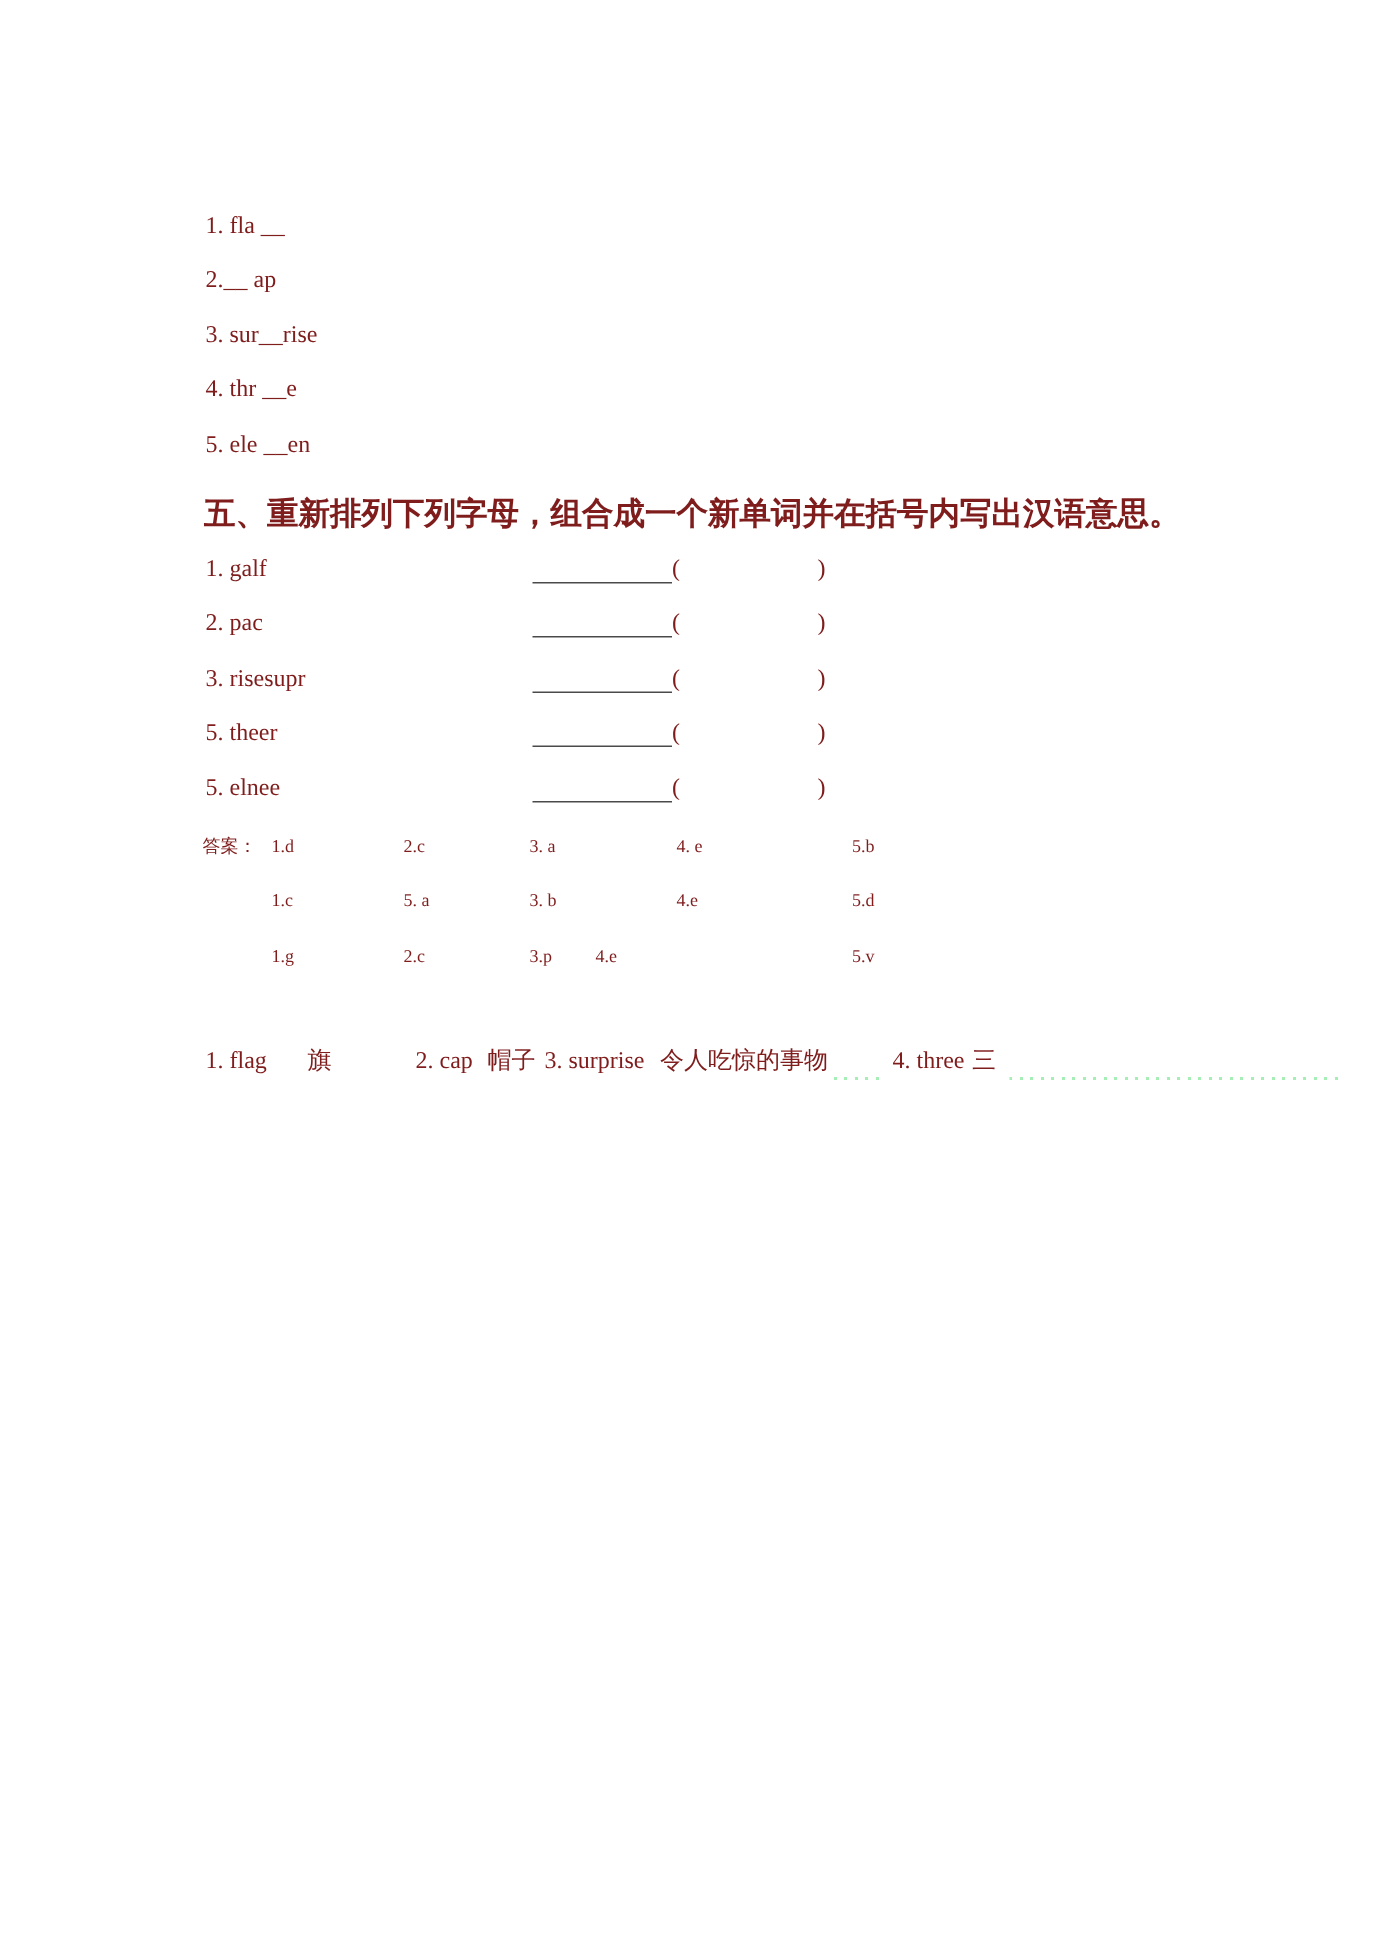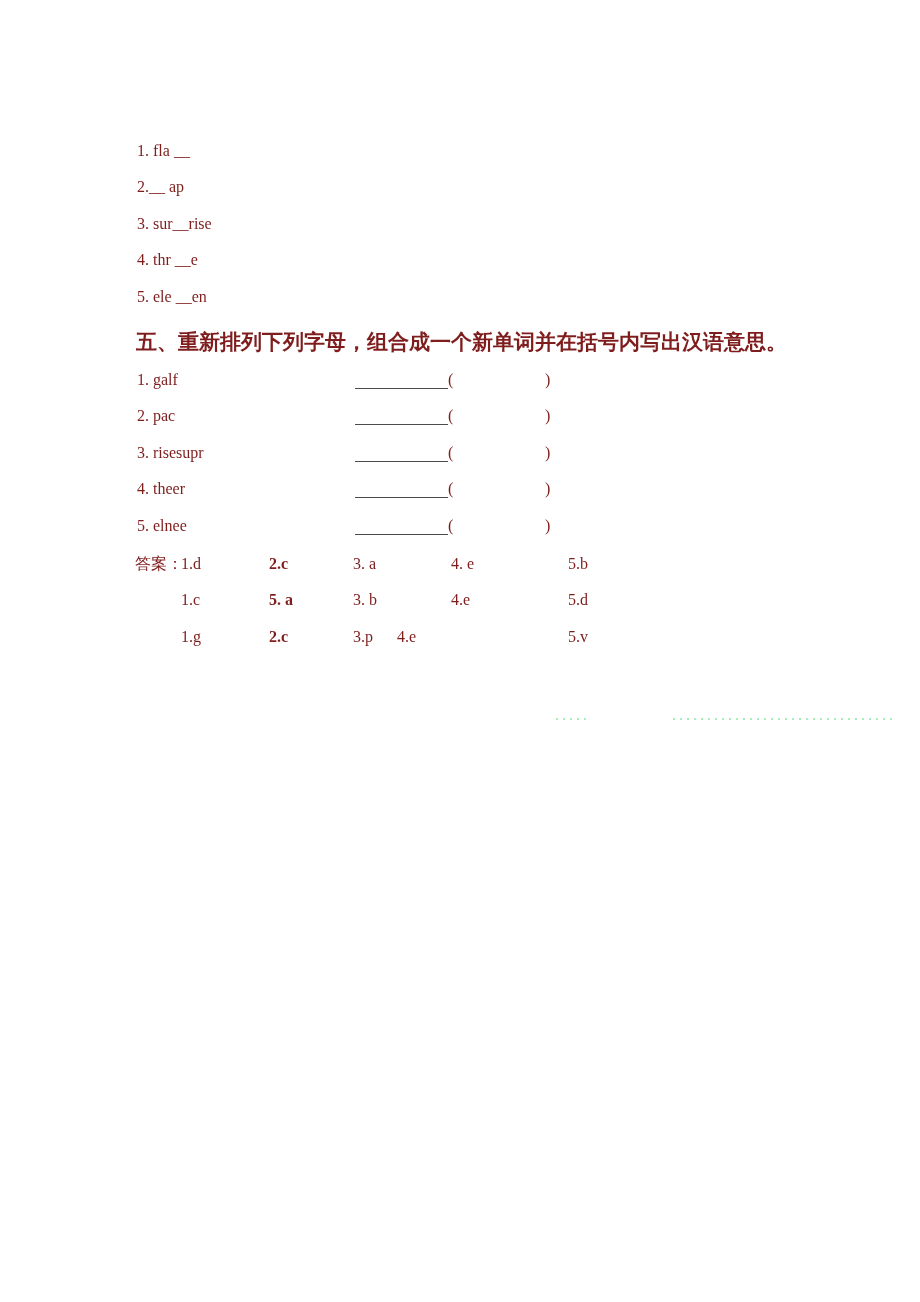--- a/index.html
+++ b/index.html
@@ -36,25 +36,25 @@
   .item-label { position: absolute; left: 0; }
   .blank-line {
     position: absolute; left: 218px; top: 0;
     width: 93px; height: 26px;
     border-bottom: 1.5px solid #4a4a4a;
   }
   .paren-open  { position: absolute; left: 311px; }
   .paren-close { position: absolute; left: 408px; }
 
   
-  .answers-block { position: absolute; left: 137px; top: 522px; width: 600px; font-size: 16px; }
+  .answers-block { position: absolute; left: 137px; top: 522px; width: 600px; font-size: 12px; }
   .ans-row { position: relative; height: 36.4px; line-height: 36.4px; }
   .ans-label { position: absolute; left: -2px; }
   .c1 { position: absolute; left: 44px; }
-  .c2 { position: absolute; left: 132px; font-weight: bold; }
+  .c2 { position: absolute; left: 132px; }
   .c3 { position: absolute; left: 216px; }
   .c4 { position: absolute; left: 314px; }
   .c5 { position: absolute; left: 431px; }
   .r4 .c4 { left: 260px; }
 
   
   .vocab-block { position: absolute; left: 137px; top: 666px; width: 700px; font-size: 16px; }
   .vocab-line { position: relative; height: 36.4px; line-height: 36.4px; }
   .v { position: absolute; white-space: nowrap; }
   .p1-en { left: 0; }    .p1-zh { left: 68px; }
@@ -99,21 +99,21 @@
       <span class="paren-open">(</span>
       <span class="paren-close">)</span>
     </div>
     <div class="item-row">
       <span class="item-label">3. risesupr</span>
       <span class="blank-line"></span>
       <span class="paren-open">(</span>
       <span class="paren-close">)</span>
     </div>
     <div class="item-row">
-      <span class="item-label">4. theer</span>
+      <span class="item-label">5. theer</span>
       <span class="blank-line"></span>
       <span class="paren-open">(</span>
       <span class="paren-close">)</span>
     </div>
     <div class="item-row">
       <span class="item-label">5. elnee</span>
       <span class="blank-line"></span>
       <span class="paren-open">(</span>
       <span class="paren-close">)</span>
     </div>
@@ -138,18 +138,28 @@
     <div class="ans-row r4">
       <span class="c1">1.g</span>
       <span class="c2">2.c</span>
       <span class="c3">3.p</span>
       <span class="c4">4.e</span>
       <span class="c5">5.v</span>
     </div>
   </div>
 
   <div class="vocab-block">
+    <div class="vocab-line">
+      <span class="v p1-en">1. flag</span>
+      <span class="v p1-zh">旗</span>
+      <span class="v p2-en">2. cap</span>
+      <span class="v p2-zh">帽子</span>
+      <span class="v p3-en">3. surprise</span>
+      <span class="v p3-zh">令人吃惊的事物</span>
+      <span class="v p4-en">4. three</span>
+      <span class="v p4-zh">三</span>
+    </div>
   </div>
 
   <div class="dots dots-1"></div>
   <div class="dots dots-2"></div>
 
 </div>
 
 </body></html>

